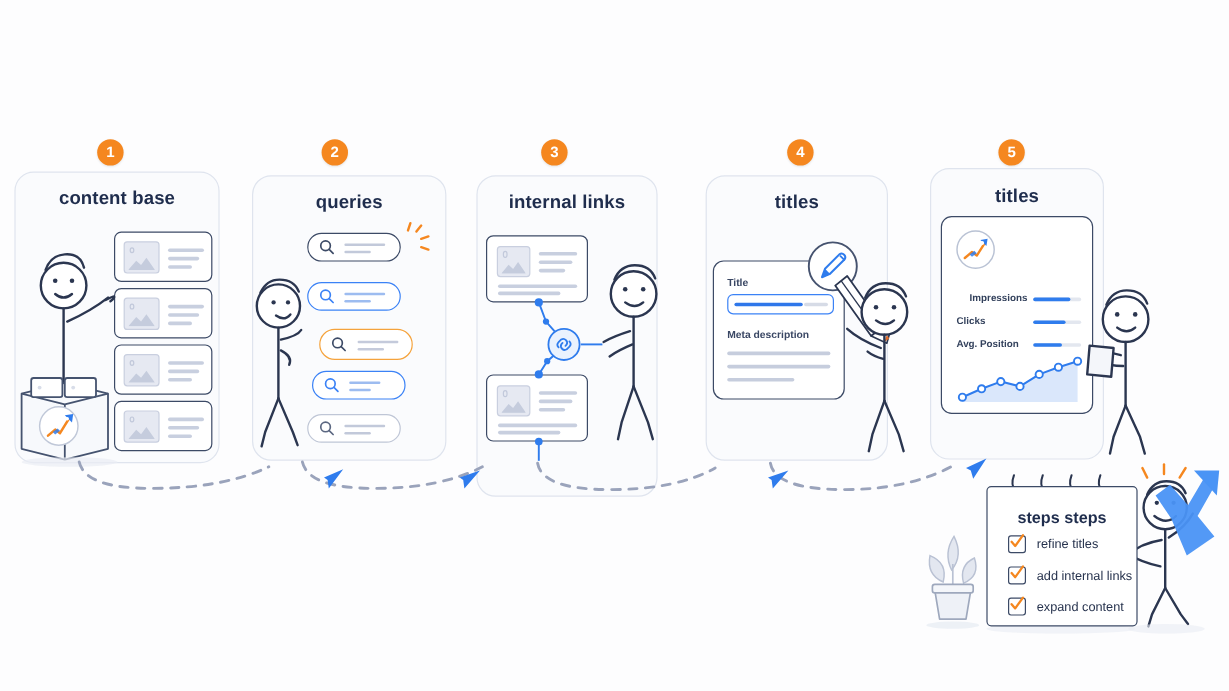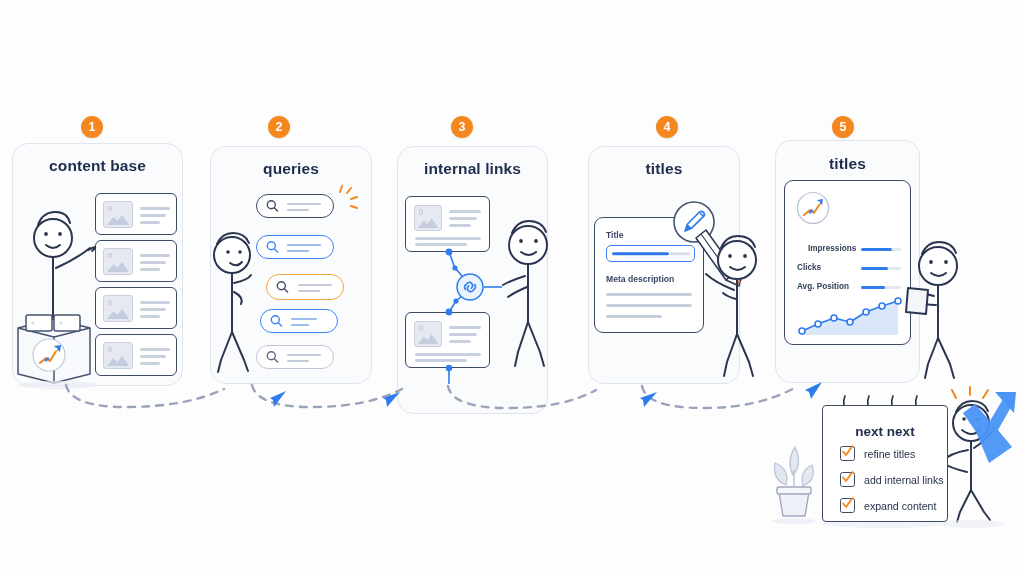--- a/index.html
+++ b/index.html
@@ -464,21 +464,21 @@
       <path d="M869,396 q-3,8 1,13"></path>
         <ellipse cx="870" cy="411" rx="3" ry="2.4"></ellipse>
       <path d="M893,396 q-3,8 1,13"></path>
         <ellipse cx="894" cy="411" rx="3" ry="2.4"></ellipse>
       <path d="M917,396 q-3,8 1,13"></path>
         <ellipse cx="918" cy="411" rx="3" ry="2.4"></ellipse>
     </g>
   </svg>
 
   <div class="notepad" style="left:822px;top:405px;width:126px;height:117px;">
-    <div class="np-title" style="top:18px;">next next</div>
+    <div class="np-title" style="top:18px;">steps steps</div>
     <div class="np-row" style="left:17px;top:40px;">
       <span class="np-box">
         <svg width="15" height="15" viewBox="0 0 15 15" style="position:absolute;left:-1px;top:-3px;">
           <path d="M3,7.5 L6,11 L12.5,2" fill="none" stroke="#f5871f" stroke-width="1.9" stroke-linecap="round" stroke-linejoin="round"></path>
         </svg>
       </span>
       <span class="np-text">refine titles</span>
     </div>
     <div class="np-row" style="left:17px;top:66px;">
       <span class="np-box">

